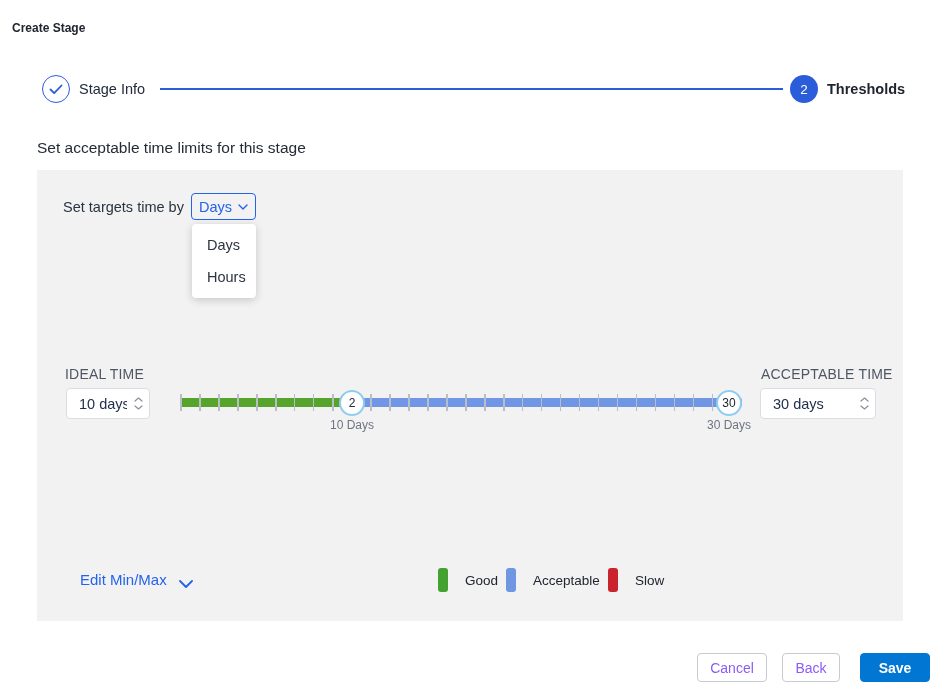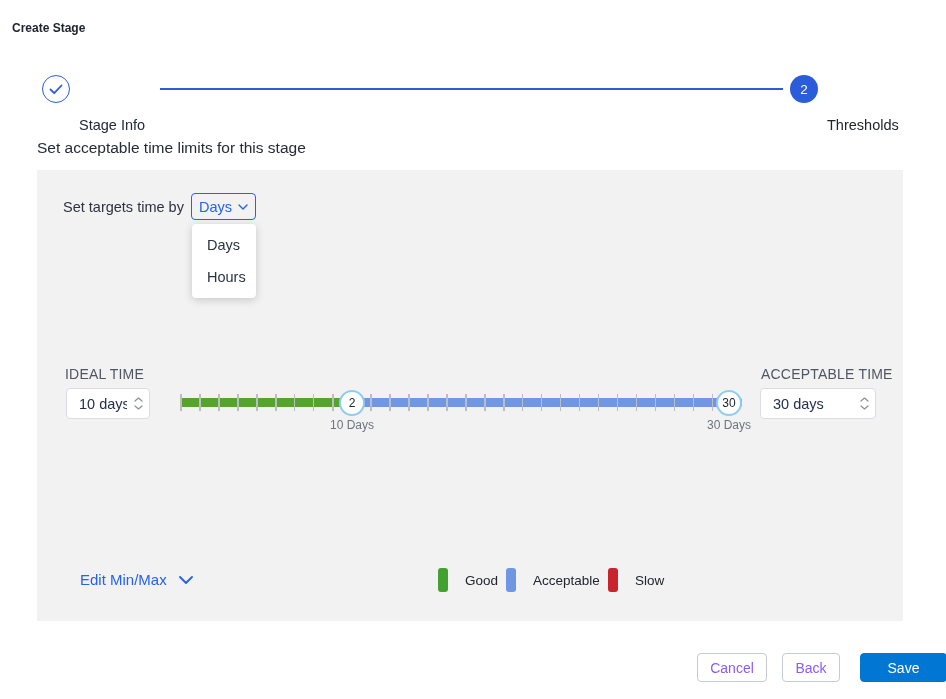--- a/index.html
+++ b/index.html
@@ -20,23 +20,23 @@
   }
 
   
   .step-circle {
     width: 28px; height: 28px; border-radius: 50%;
     display: flex; align-items: center; justify-content: center;
     cursor: pointer;
   }
   .step-done { left: 42px; top: 75px; background: #ffffff; border: 1.5px solid #2b5cd9; }
   .step-active { left: 790px; top: 75px; background: #2b5cd9; color: #ffffff; font-size: 13.5px; font-weight: 500; }
-  .step-label { font-size: 14.5px; color: #222a3c; margin-top: 36px; }
+  .step-label { font-size: 14.5px; color: #222a3c; }
   .lbl-step1 { left: 79px; top: 81px; }
-  .lbl-step2 { left: 827px; top: 81px; font-weight: 400; color: #20252e; }
+  .lbl-step2 { left: 827px; top: 81px; font-weight: 700; color: #20252e; }
   .step-line { left: 160px; top: 88px; width: 623px; height: 1.5px; background: #2b5cd9; }
 
   
   .heading { left: 37px; top: 139px; font-size: 15.5px; font-weight: 400; color: #252b36; }
 
   
   .panel { left: 37px; top: 170px; width: 866px; height: 451px; background: #f2f2f3; }
 
   
   .targets-label { left: 63px; top: 199px; font-size: 14.5px; color: #2b3340; }
@@ -95,42 +95,42 @@
   }
   .handle-min { left: 339px; top: 390px; }
   .handle-max { left: 716px; top: 390px; }
   .tick-caption { font-size: 12px; color: #6d7480; width: 70px; text-align: center; }
   .cap-min { left: 317px; top: 418px; }
   .cap-max { left: 694px; top: 418px; }
 
   
   .edit-link {
     left: 80px; top: 571px;
-    display: inline-flex; align-items: center; gap: 12px;
+    display: inline-flex; align-items: flex-end; gap: 12px;
     font-size: 15px; color: #2563eb; font-weight: 500; cursor: pointer;
   }
 
   
   .legend-item { display: flex; align-items: center; gap: 17px; }
   .leg-good { left: 438px; top: 568px; align-items: center; }
   .leg-acc { left: 506px; top: 568px; }
   .leg-slow { left: 608px; top: 568px; }
   .swatch { width: 10px; height: 24px; border-radius: 3px; }
   .legend-label { font-size: 13.5px; color: #20252e; font-weight: 500; }
 
   
   .btn {
     height: 29px; border-radius: 4px; font-family: "Liberation Sans", sans-serif;
     font-size: 14px; cursor: pointer;
     display: flex; align-items: center; justify-content: center;
   }
   .btn-outline { background: #ffffff; border: 1px solid #c6cbd2; color: #8b5cf6; }
   .btn-cancel { left: 697px; top: 653px; width: 70px; }
   .btn-back { left: 782px; top: 653px; width: 58px; }
-  .btn-save { left: 860px; top: 653px; width: 87px; background: #0176d3; border: 1px solid #0176d3; color: #ffffff; font-weight: 400; }
+  .btn-save { left: 860px; top: 653px; width: 70px; background: #0176d3; border: 1px solid #0176d3; color: #ffffff; font-weight: 700; }
 </style>
 </head>
 <body>
 
 <div class="page">
 
   <div class="abs title">Create Stage</div>
 
   <div class="abs step-circle step-done">
     <svg width="14" height="11" viewBox="0 0 14 11">

